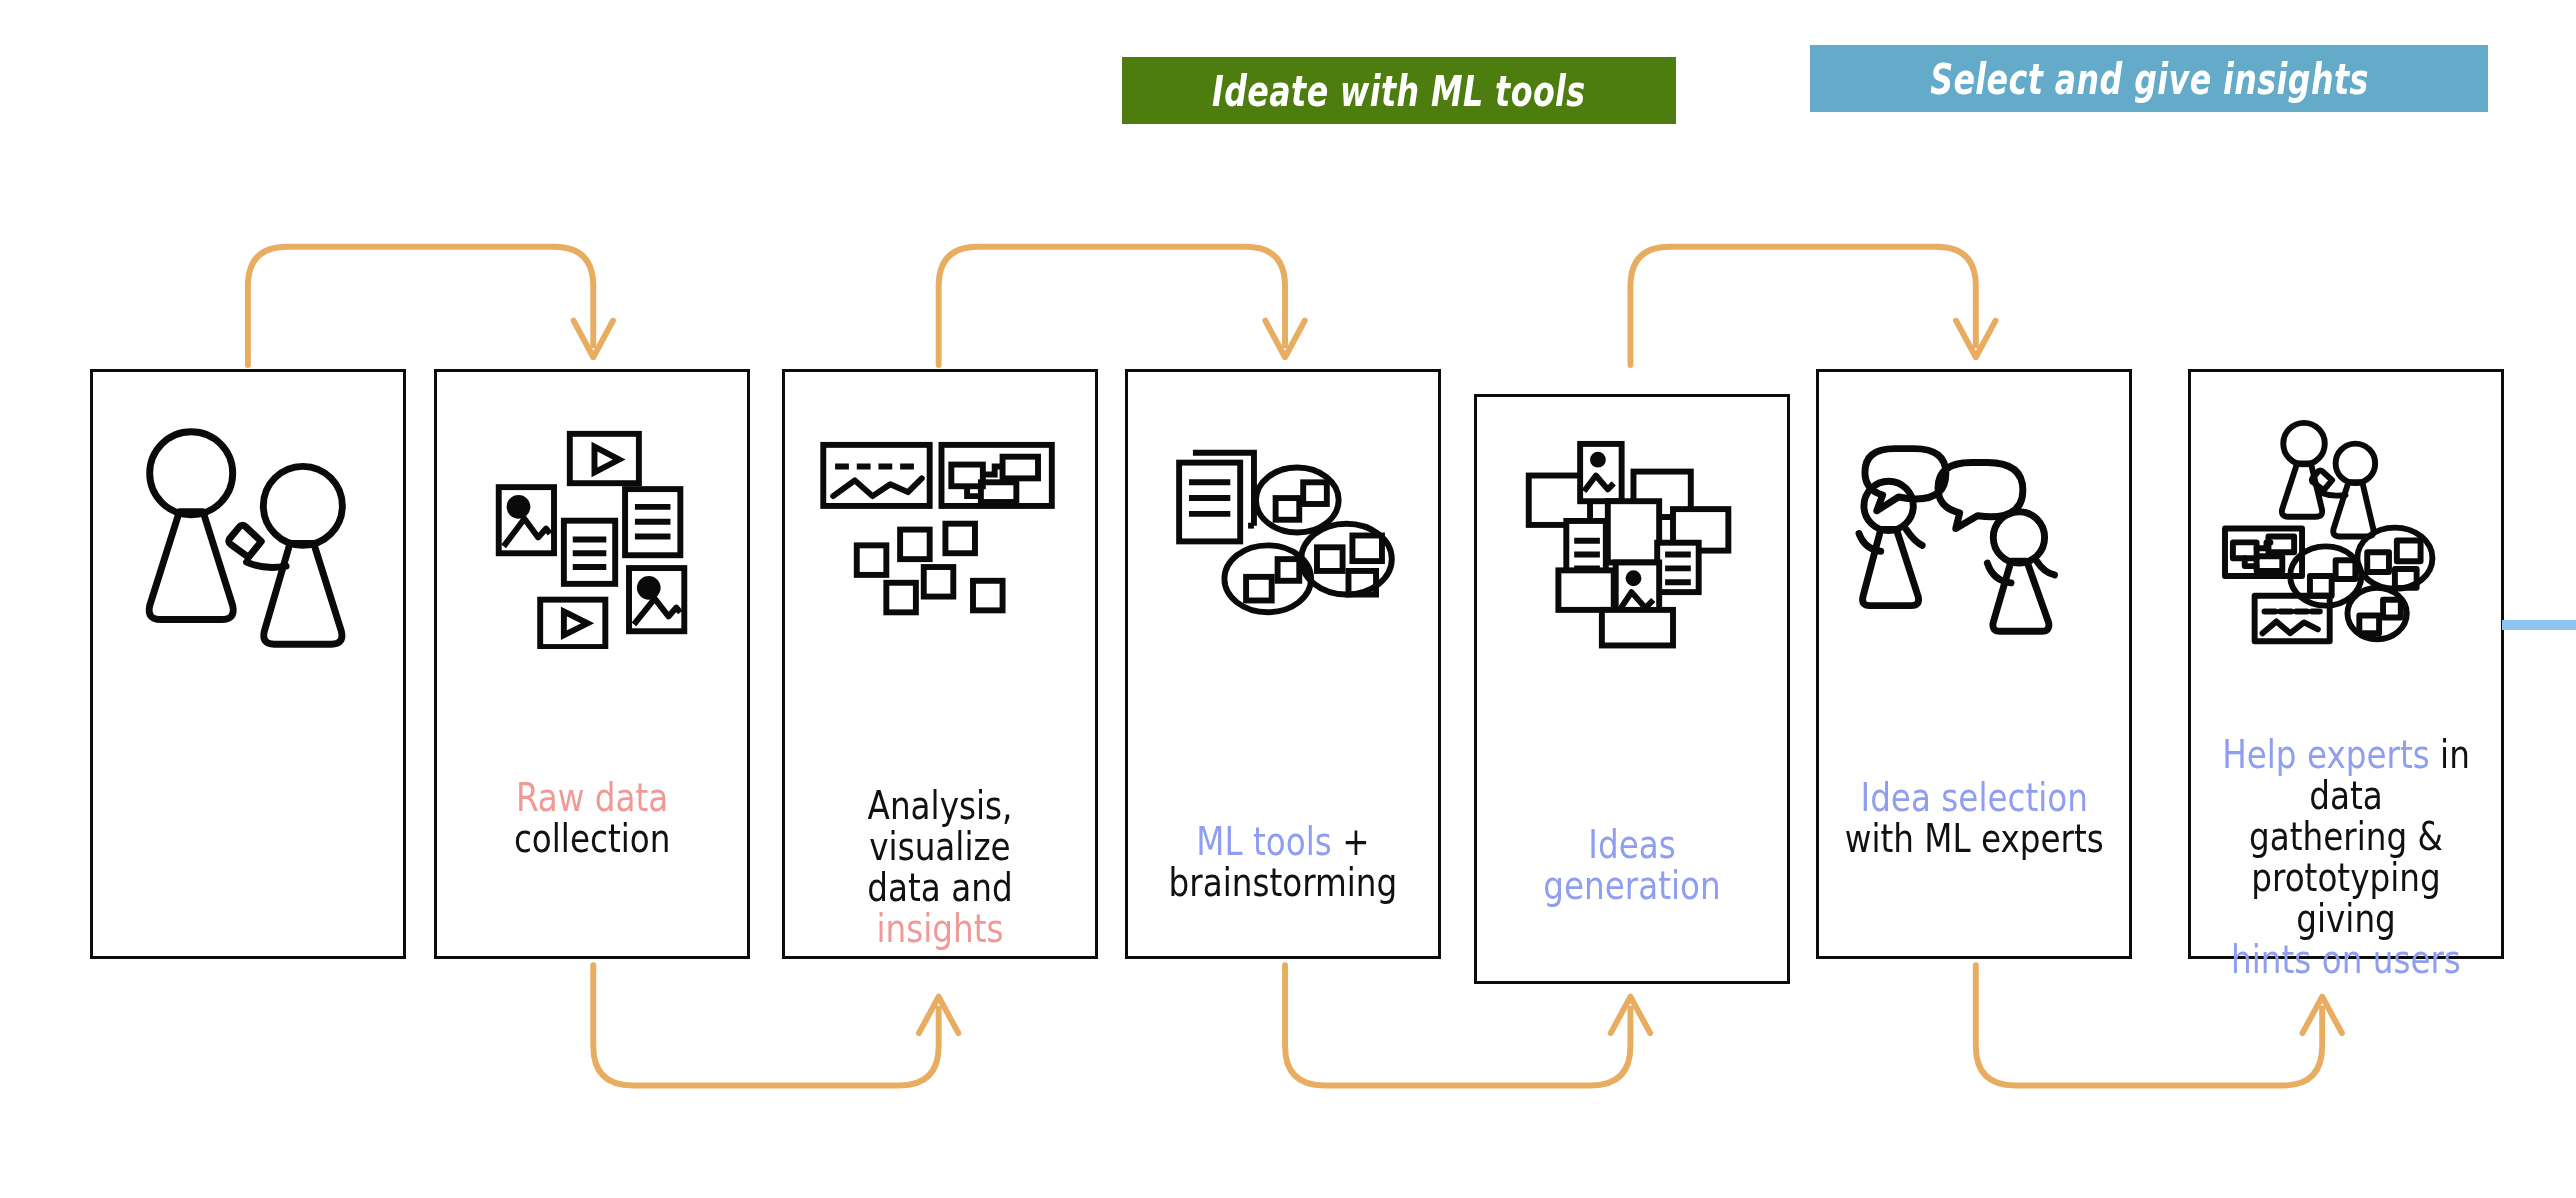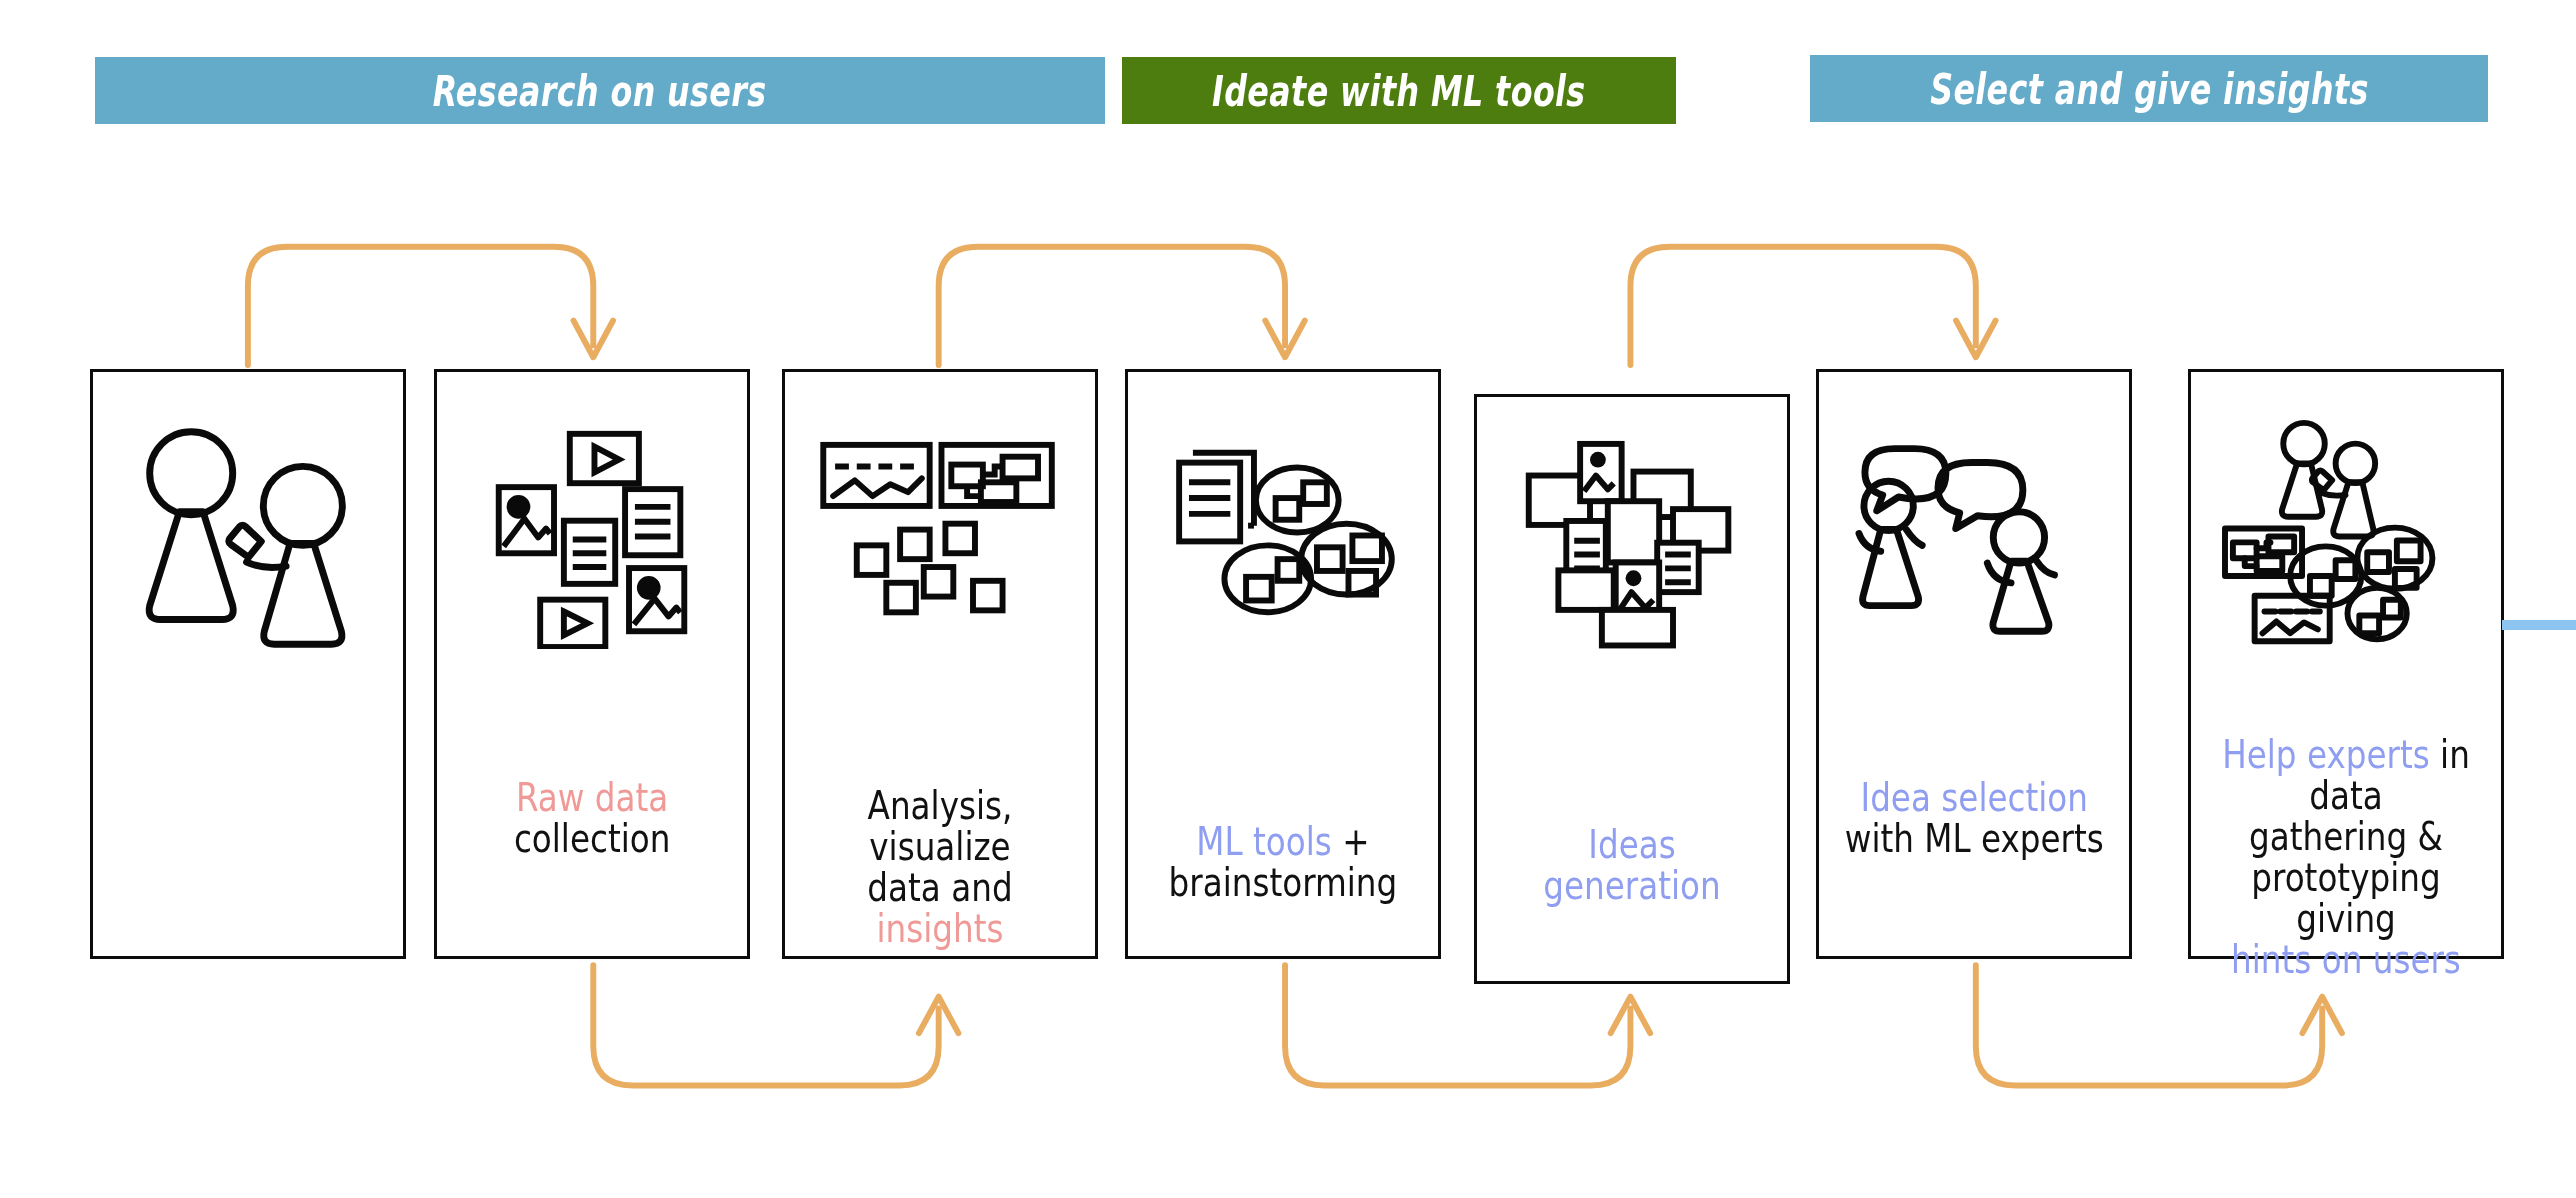--- a/index.html
+++ b/index.html
@@ -67,27 +67,24 @@
   .edge-rule{
     position:absolute;
     background:#8ec5f0;
   }
 </style>
 </head>
 <body>
 
 <div id="stage">
 
-  <div class="phase-banner" id="phase-0" style="left: 95px; top: 57px; width: 1010px; height: 67px; background: rgb(99, 171, 201);">
-    <span class="phase-label">Research on users</span>
-  </div>
   <div class="phase-banner" id="phase-1" style="left: 1122px; top: 57px; width: 554px; height: 67px; background: #4d7c0f;">
     <span class="phase-label">Ideate with ML tools</span>
   </div>
-  <div class="phase-banner" id="phase-2" style="left: 1810px; top: 55px; width: 678px; height: 67px; background: rgb(99, 171, 201);">
+  <div class="phase-banner" id="phase-2" style="left: 1810px; top: 45px; width: 678px; height: 67px; background: rgb(99, 171, 201);">
     <span class="phase-label">Select and give insights</span>
   </div>
 
   <div class="step-card" id="card-0" style="left: 90px; top: 369px; width: 316px; height: 590px;">
     <div class="card-icon">
       <svg width="257" height="247" viewBox="0 0 260 250">
         <g fill="none" stroke="#0a0a0a" stroke-width="7" stroke-linejoin="round" stroke-linecap="round">
           <circle cx="72" cy="62" r="42"></circle>
           <path d="M60 101 L30 196 q-3 14 11 14 h62 q14 0 11 -14 L84 101 Z"></path>
           <circle cx="185" cy="95" r="40"></circle>

